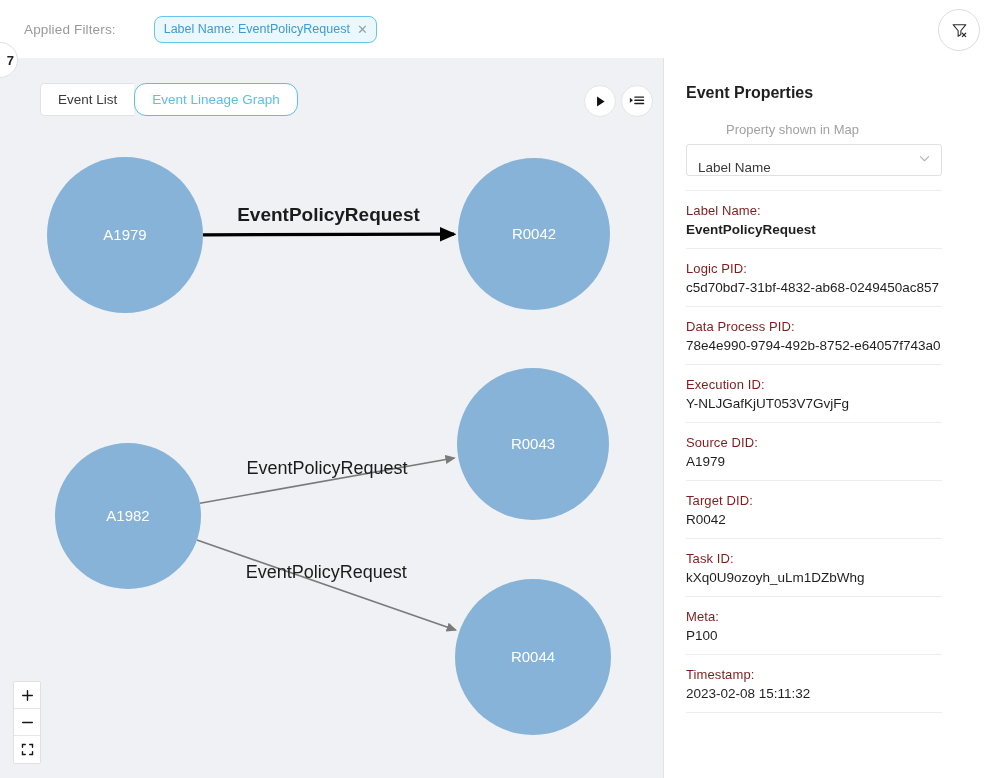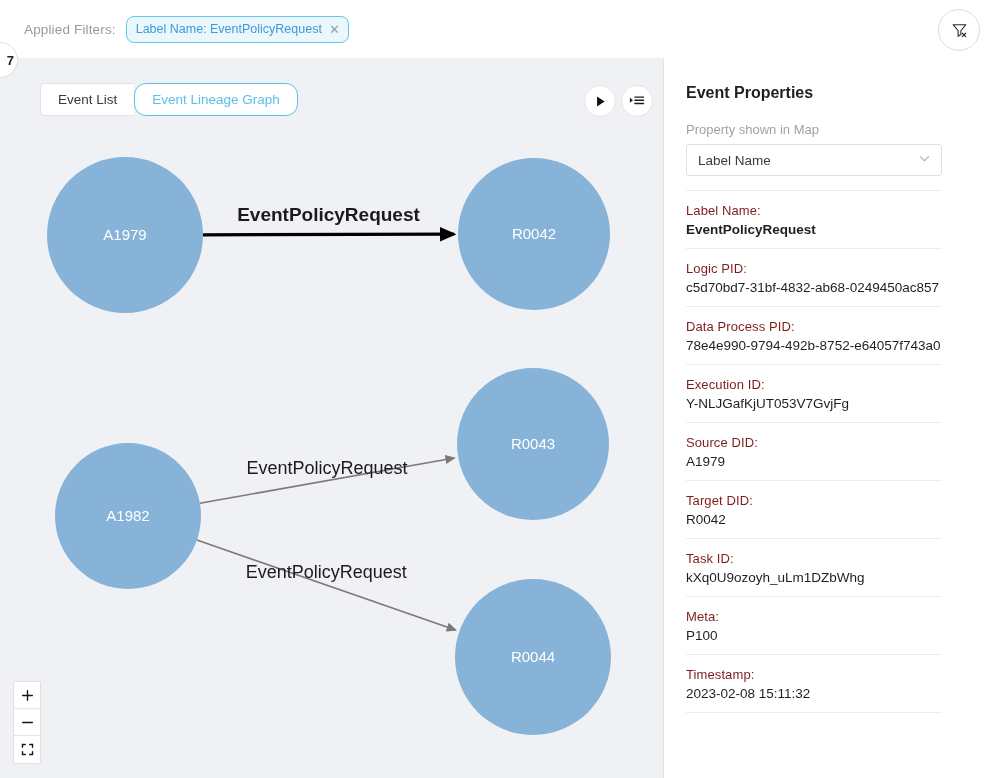--- a/index.html
+++ b/index.html
@@ -22,20 +22,21 @@
 
   
   .filter-bar {
     position: absolute;
     left: 0; top: 0;
     width: 991px; height: 58px;
     background: #ffffff;
     display: flex;
     align-items: center;
     padding-left: 24px;
+    gap: 28px;
   }
   .filter-bar-label {
     font-size: 13.5px;
     color: #9a9a9a;
     letter-spacing: .15px;
     margin-right: 10px;
     white-space: nowrap;
   }
   .filter-chip {
     display: inline-flex;
@@ -213,28 +214,29 @@
   .props-title {
     font-size: 16px;
     font-weight: bold;
     color: #1f1f1f;
     margin: 0 0 20px 0;
   }
   .prop-select-label {
     font-size: 13px;
     color: #a2a2a2;
     margin-bottom: 7px;
+    margin-left: 40px;
   }
   .prop-select {
     position: relative;
     height: 32px;
     border: 1px solid #e0e0e0;
     border-radius: 3px;
     background: #fff;
-    display: flex; align-items: center;
+    display: flex; align-items: flex-end;
     padding: 0 44px 0 11px;
     font-size: 13.5px;
     color: #3a3a3a;
     cursor: pointer;
     margin-bottom: 14px;
   }
   .select-chevron {
     position: absolute;
     right: 10px; top: 50%;
     transform: translateY(-50%);

